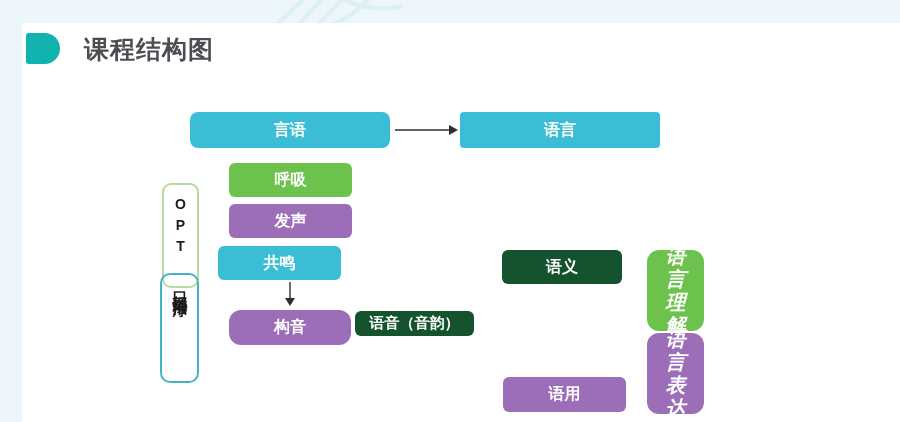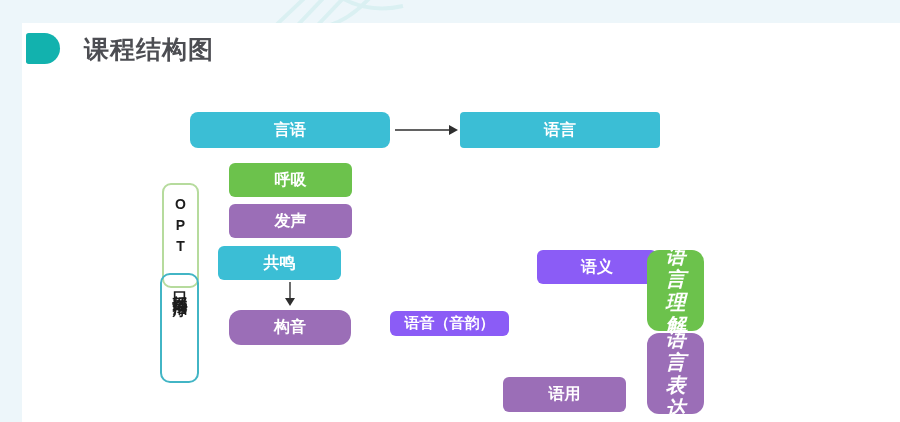--- a/index.html
+++ b/index.html
@@ -38,21 +38,21 @@
   
   .node{
     position:absolute;
     display:flex;align-items:center;justify-content:center;
     color:#ffffff;font-weight:bold;font-size:16px;
     border-radius:6px;text-align:center;
   }
   .teal{background:#3bbed5;}
   .green{background:#6cc24c;}
   .purple{background:#9b6eb7;}
-  .orange{background:#8b5cf6;margin-left:35px;}
+  .orange{background:#14532d;}
 
   .n-speech{left:190px;top:112px;width:200px;height:36px;border-radius:8px;}
   .n-language{left:460px;top:112px;width:200px;height:36px;border-radius:4px;}
   .n-respiration{left:229px;top:163px;width:123px;height:34px;}
   .n-phonation{left:229px;top:204px;width:123px;height:34px;}
   .n-resonance{left:218px;top:246px;width:123px;height:34px;}
   .n-articulation{left:229px;top:310px;width:122px;height:35px;border-radius:12px;}
   .n-phonology{left:355px;top:311px;width:119px;height:25px;font-size:15px;}
   .n-semantics{left:502px;top:250px;width:120px;height:34px;}
   .n-syntax{left:502px;top:312px;width:121px;height:34px;}

